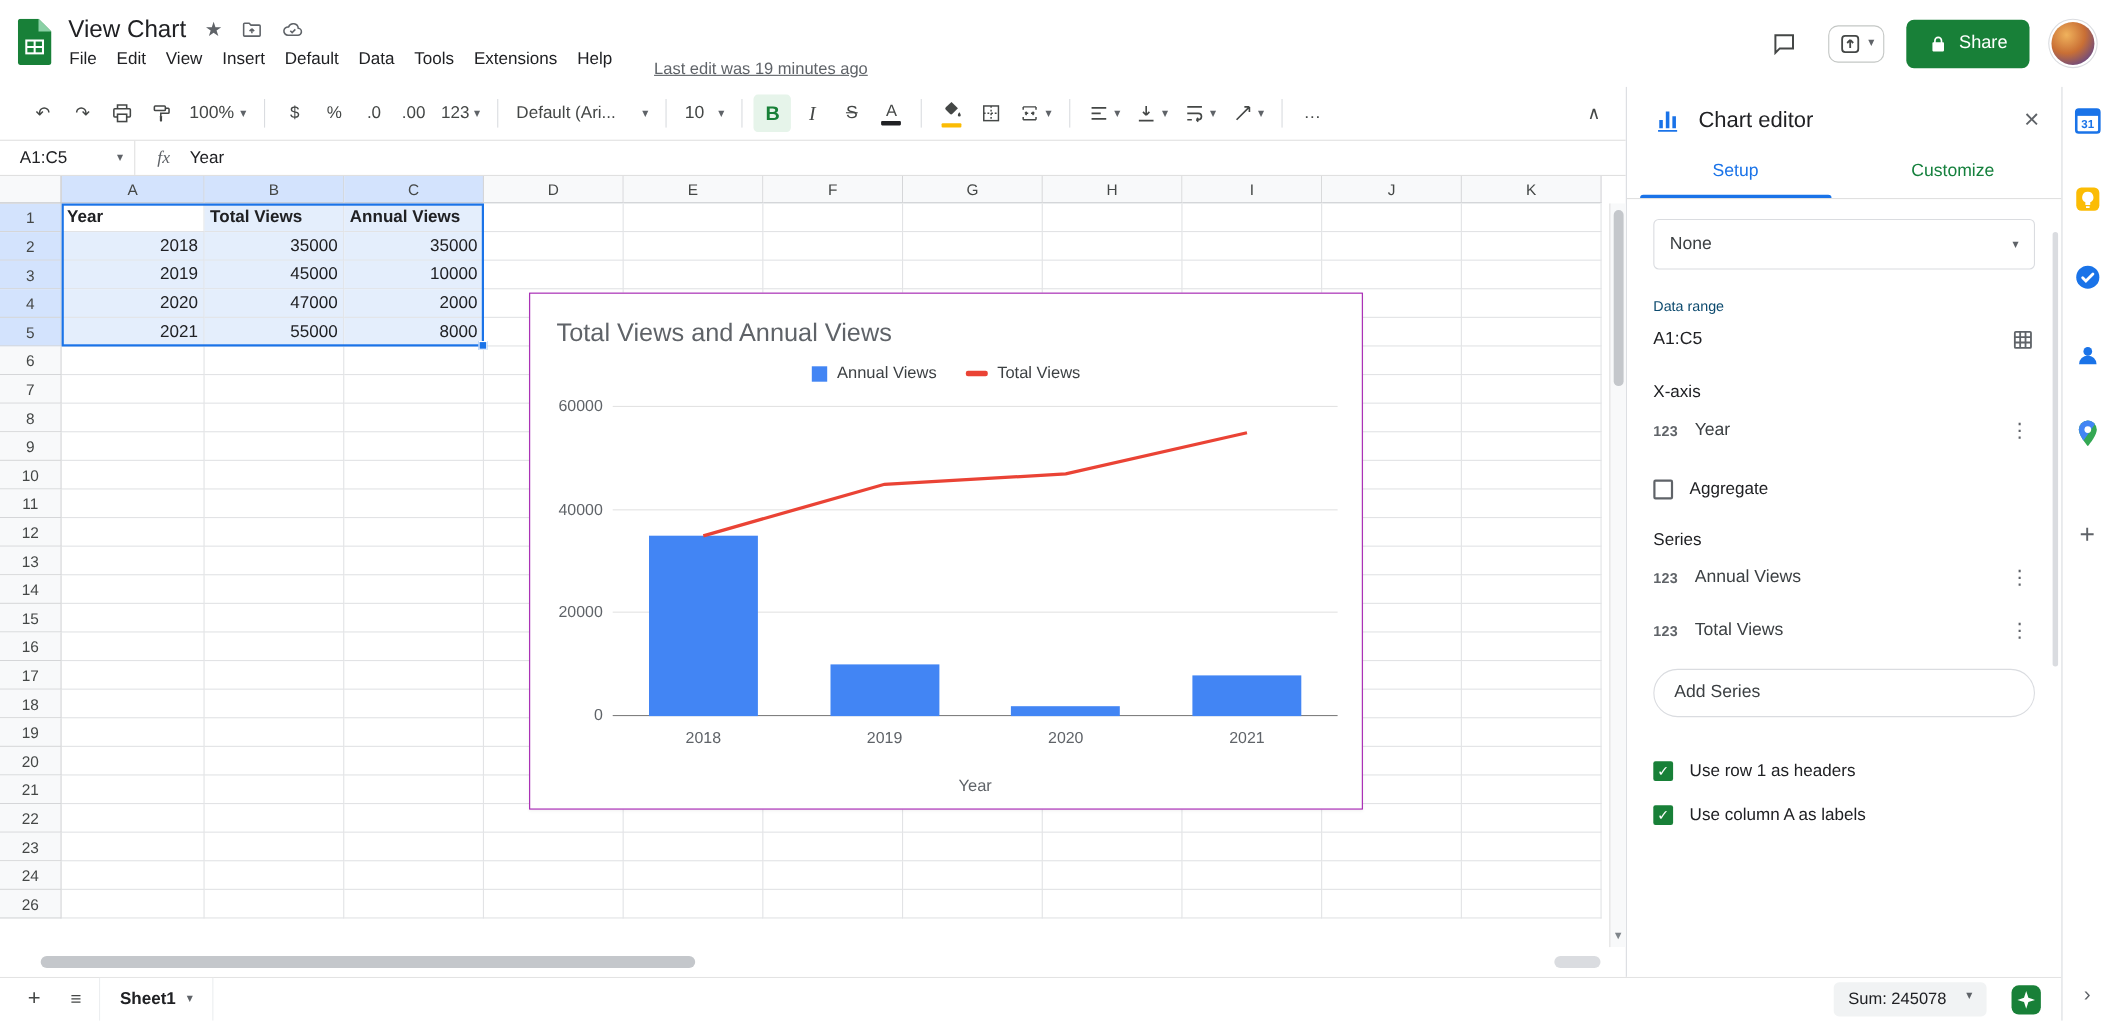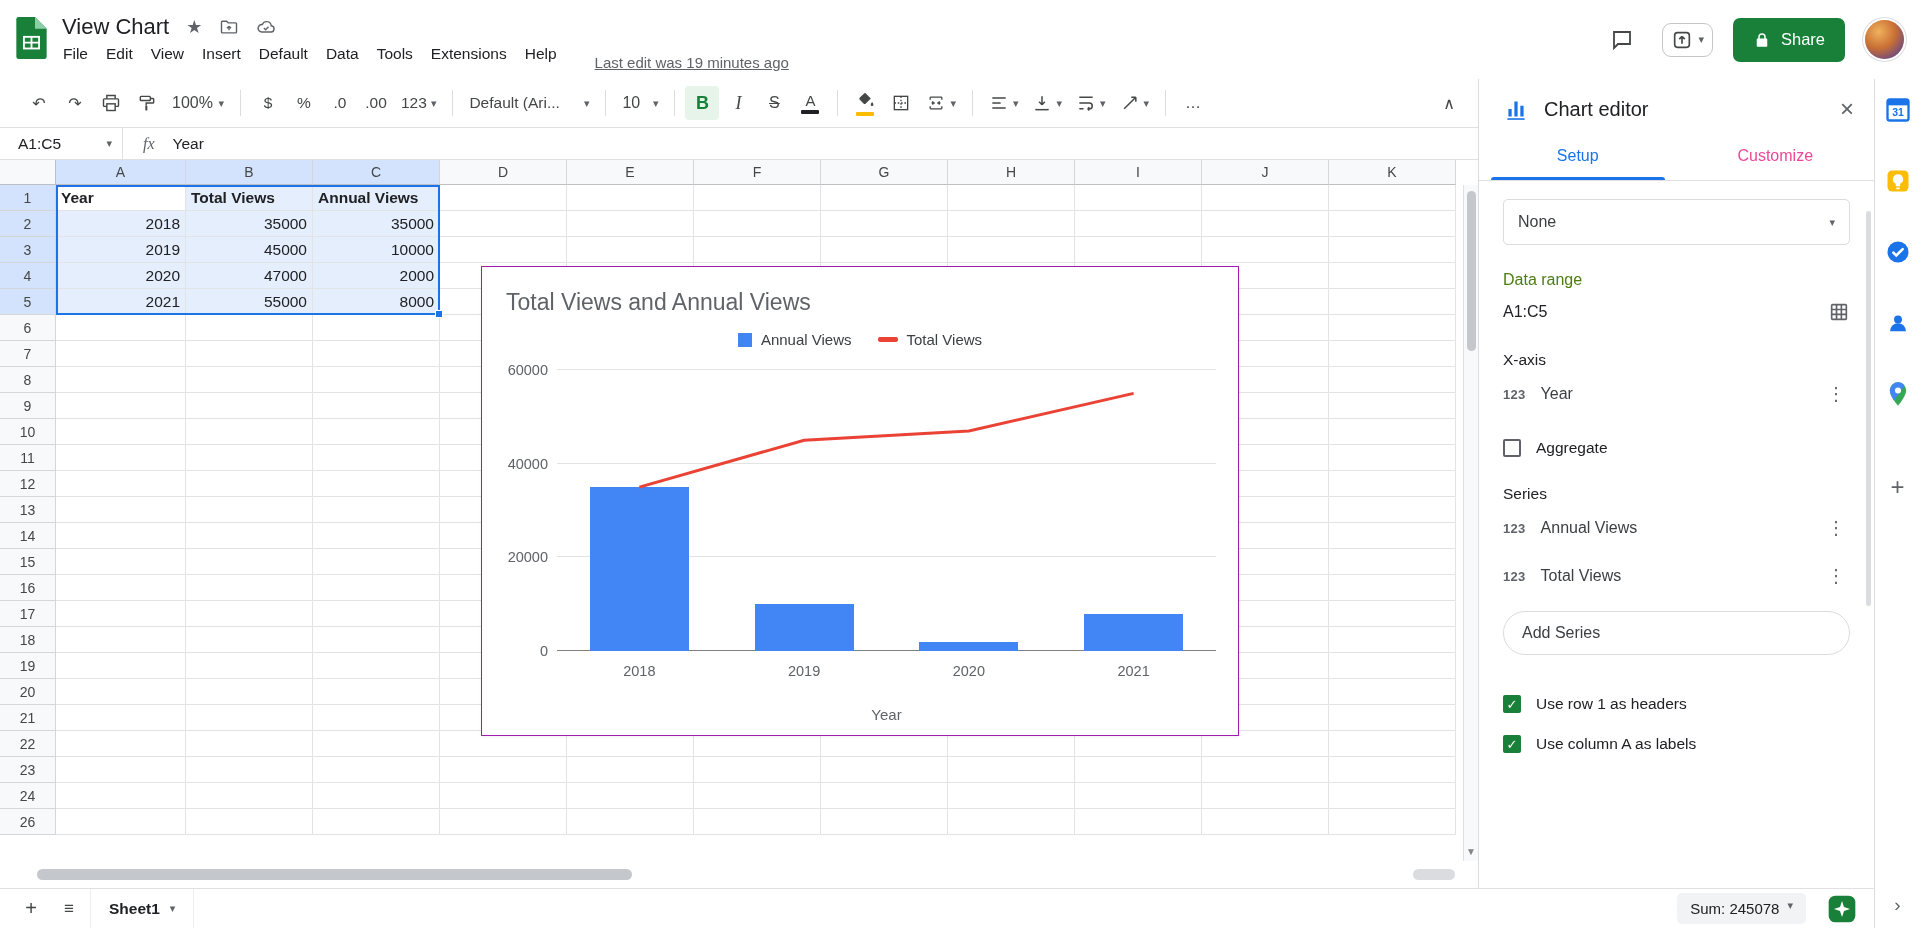--- a/index.html
+++ b/index.html
@@ -101,37 +101,37 @@
 .chart-line-svg{position:absolute;inset:0;width:100%;height:100%;overflow:visible}
 .x-labels{position:absolute;left:75px;right:22px;bottom:52px;display:flex;height:20px}
 .x-label{flex:1;text-align:center;font-size:14.5px;color:#5f6368}
 .x-axis-title{position:absolute;left:75px;right:22px;bottom:12px;text-align:center;font-size:15px;color:#5f6368}
 
 
 .bottombar{height:40px;flex:0 0 40px;border-top:1px solid #e0e0e0;display:flex;align-items:center;background:#fff;padding:0 8px 0 14px;gap:4px}
 .bb-btn{width:34px;height:34px;display:flex;align-items:center;justify-content:center;color:#444746;border-radius:50%;cursor:pointer;font-size:20px}
 .sheet-tab{display:flex;align-items:center;gap:10px;height:100%;padding:0 18px;font-size:15.5px;font-weight:700;background:#fff;cursor:pointer;border-left:1px solid #eceef0;border-right:1px solid #eceef0}
 .bb-spacer{flex:1}
-.sum-chip{display:flex;align-items:flex-start;gap:8px;background:#f1f3f4;border-radius:5px;padding:7px 13px;font-size:15px;color:#202124;margin-right:16px;cursor:pointer}
+.sum-chip{display:flex;align-items:flex-start;gap:18px;background:#f1f3f4;border-radius:5px;padding:7px 13px;font-size:15px;color:#202124;margin-right:16px;cursor:pointer}
 .explore-btn{width:32px;height:32px;margin-right:8px;cursor:pointer}
 .explore-btn svg{width:32px;height:32px}
 
 
 .panel{flex:0 0 396px;border-left:1px solid #dadce0;display:flex;flex-direction:column;position:relative;background:#fff}
 .panel-header{display:flex;align-items:center;gap:15px;padding:17px 20px 12px 24px}
 .panel-header svg{width:26px;height:26px}
 .panel-title{font-size:20px;color:#202124;flex:1}
 .panel-close{font-size:24px;color:#5f6368;cursor:pointer;line-height:1}
 .panel-tabs{display:flex;border-bottom:1px solid #e0e0e0}
-.panel-tab{flex:1;text-align:center;padding:13px 0 15px;font-size:16px;color:#ec4899;cursor:pointer;position:relative;font-weight:500}
+.panel-tab{flex:1;text-align:center;padding:13px 0 15px;font-size:16px;color:#15803d;cursor:pointer;position:relative;font-weight:500}
 .panel-tab.active{color:#1a73e8}
 .panel-tab.active::after{content:"";position:absolute;left:12px;right:12px;bottom:0;height:3px;background:#1a73e8;border-radius:3px 3px 0 0}
 .panel-body{flex:1;padding:16px 24px 0;overflow:hidden;position:relative}
 .select-box{height:46px;border:1px solid #dadce0;border-radius:5px;display:flex;align-items:center;justify-content:space-between;padding:0 14px;font-size:16px;color:#3c4043;cursor:pointer;margin-top:2px}
-.section-label{font-size:16px;color:#4d7c0f;margin-top:26px}
+.section-label{font-size:13px;color:#0c4a6e;margin-top:26px}
 .range-row{display:flex;align-items:center;justify-content:space-between;margin-top:12px;cursor:pointer}
 .range-value{font-size:16px;color:#202124}
 .range-row svg{width:22px;height:22px}
 .group-label{font-size:15.5px;font-weight:500;color:#202124;margin-top:28px}
 .field-row{display:flex;align-items:center;gap:15px;height:46px;border-radius:4px;cursor:pointer;margin-top:2px}
 .badge123{font-size:13px;color:#5f6368;font-weight:600;letter-spacing:.3px}
 .field-label{flex:1;font-size:16px;color:#3c4043;text-align:left}
 .kebab{color:#5f6368;font-size:18px;padding:0 5px}
 .checkbox-row{display:flex;align-items:flex-end;gap:15px;height:40px;cursor:pointer}
 .cb{width:18px;height:18px;border-radius:2px;flex:0 0 18px;display:flex;align-items:center;justify-content:center}

